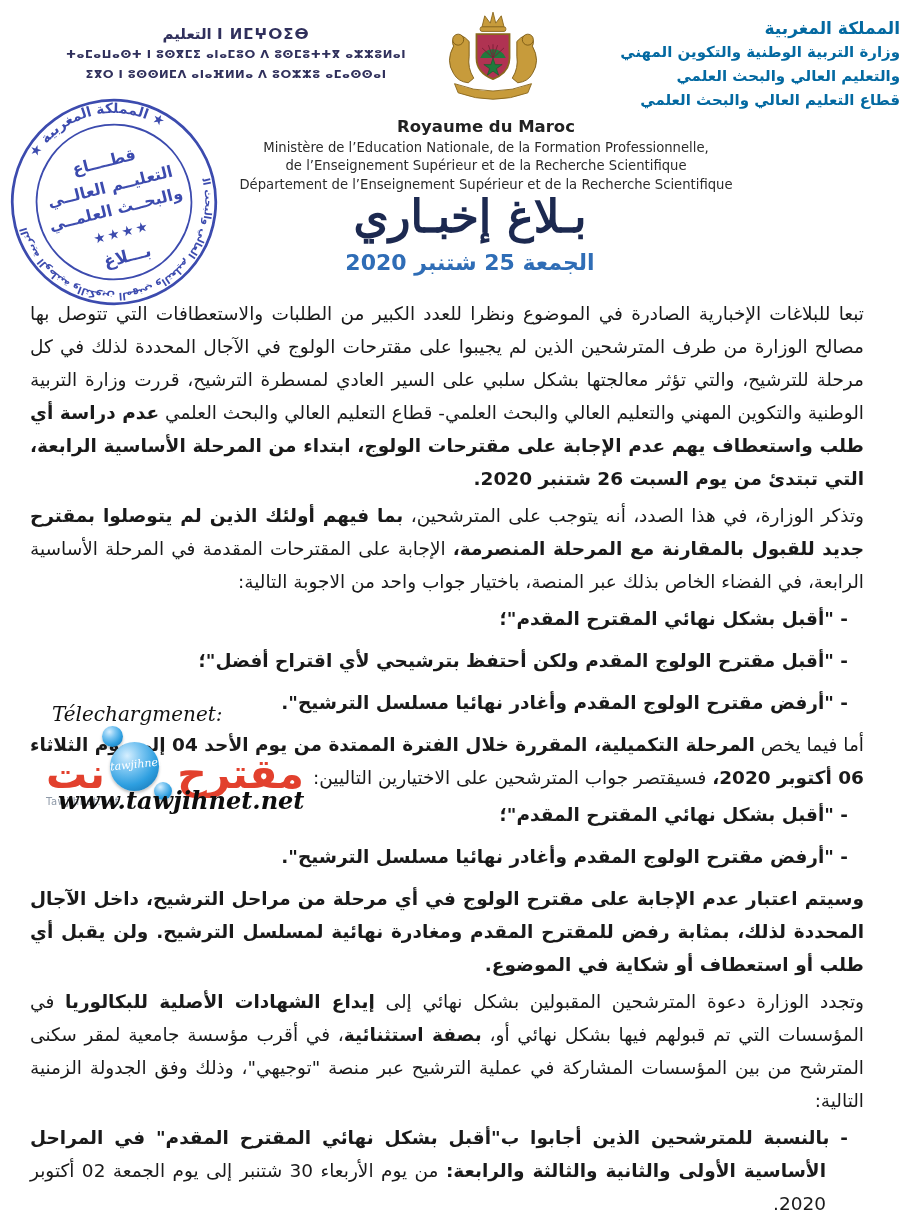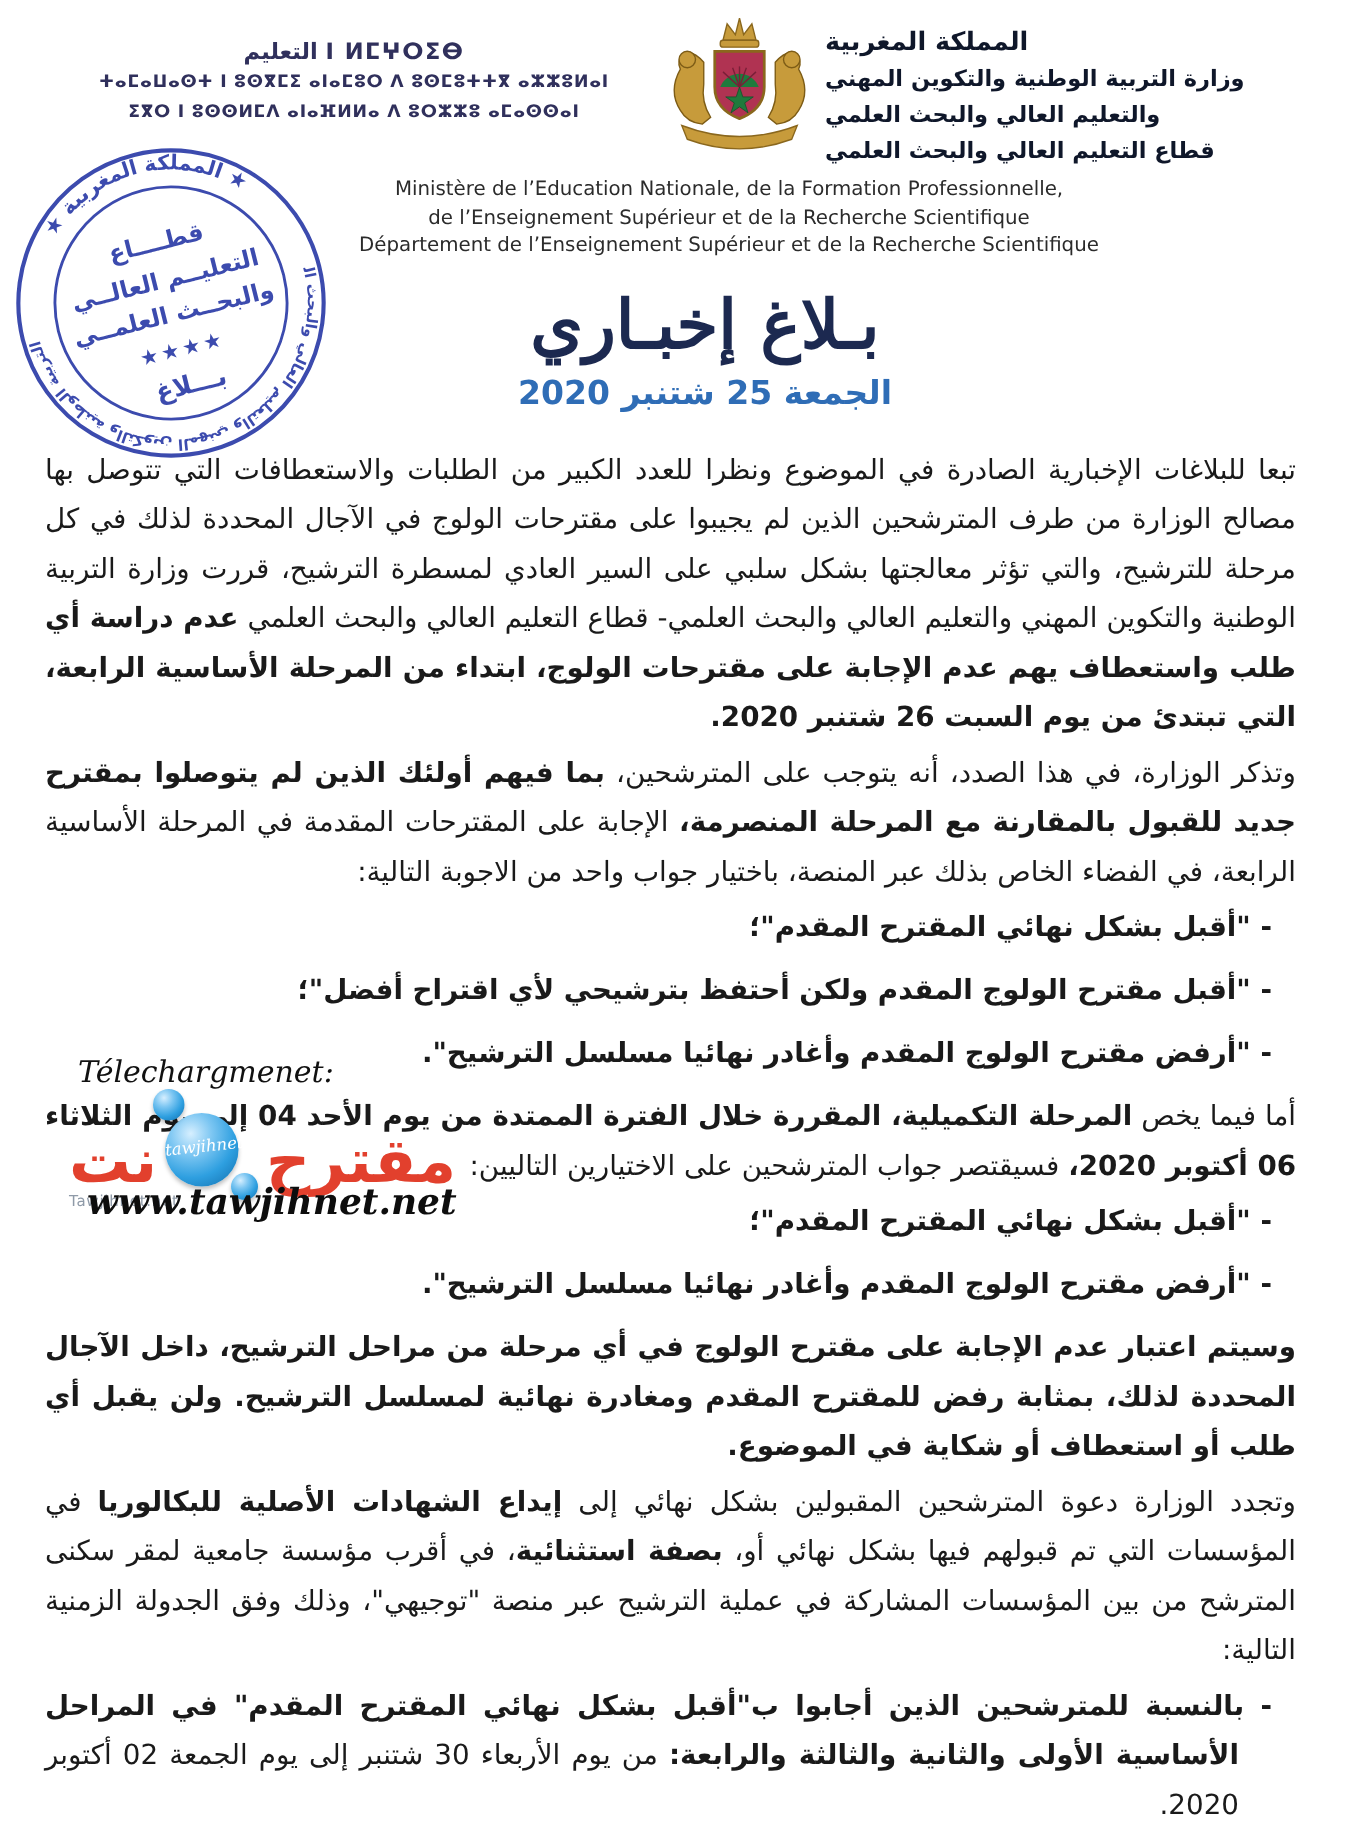--- a/index.html
+++ b/index.html
@@ -7,22 +7,22 @@
         font-family:"DejaVu Sans","Liberation Sans",sans-serif;color:#1a1a1a;}
 
   
   .tifinagh{position:absolute;left:58px;top:24px;width:356px;text-align:center;
             color:#30305c;line-height:20px;}
   .tifinagh .t1{font-weight:700;font-size:15px;letter-spacing:1px;}
   .tifinagh .t2{font-size:11.5px;letter-spacing:.5px;font-weight:bold;}
 
   .coat{position:absolute;left:438px;top:6px;width:110px;height:104px;}
 
-  .ar-header{position:absolute;left:550px;top:16px;width:350px;text-align:left;
-             direction:rtl;color:#0f172a;line-height:24px;}
+  .ar-header{position:absolute;left:550px;top:16px;width:350px;text-align:right;
+             direction:rtl;color:#0369a1;line-height:24px;}
   .ar-header .a1{font-weight:700;font-size:17px;}
   .ar-header .a2{font-size:15px;font-weight:700;}
 
   .fr-header{position:absolute;left:216px;top:118px;width:540px;text-align:center;
              color:#2b2b2b;line-height:18.5px;}
   .fr-header .f1{font-weight:700;font-size:16.5px;color:#222;margin-bottom:2px;}
   .fr-header .f2{font-size:13.2px;}
 
   
   .stamp{position:absolute;left:8px;top:96px;width:212px;height:212px;
@@ -115,20 +115,21 @@
   </div>
 
   <div class="ar-header">
     <div class="a1">المملكة المغربية</div>
     <div class="a2">وزارة التربية الوطنية والتكوين المهني</div>
     <div class="a2">والتعليم العالي والبحث العلمي</div>
     <div class="a2">قطاع التعليم العالي والبحث العلمي</div>
   </div>
 
   <div class="fr-header">
+    <div class="f1">Royaume du Maroc</div>
     <div class="f2">Ministère de l’Education Nationale, de la Formation Professionnelle,</div>
     <div class="f2">de l’Enseignement Supérieur et de la Recherche Scientifique</div>
     <div class="f2">Département de l’Enseignement Supérieur et de la Recherche Scientifique</div>
   </div>
 
   <div class="stamp">
     <svg viewBox="0 0 200 200" width="212" height="212">
       <g fill="none" stroke="#2c3ca8">
         <circle cx="100" cy="100" r="96" stroke-width="2.6"></circle>
         <circle cx="100" cy="100" r="73" stroke-width="1.8"></circle>

